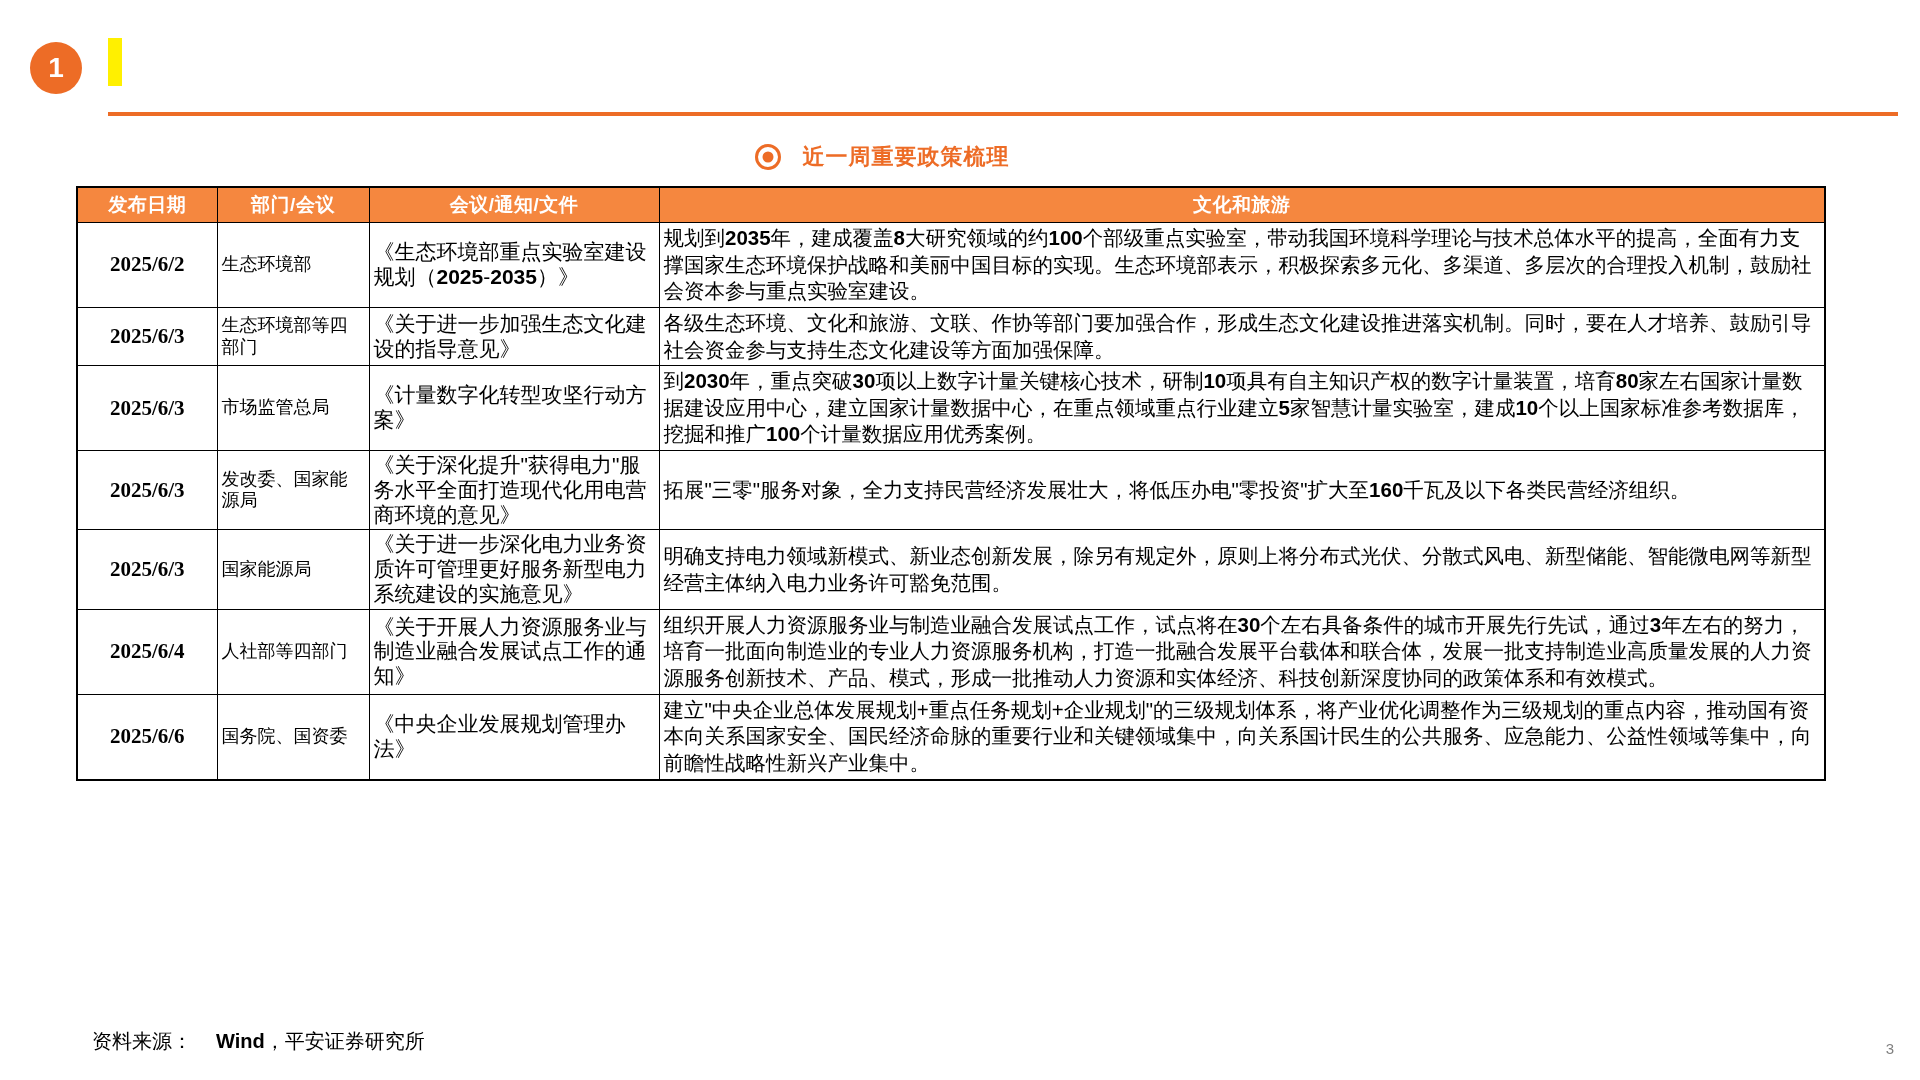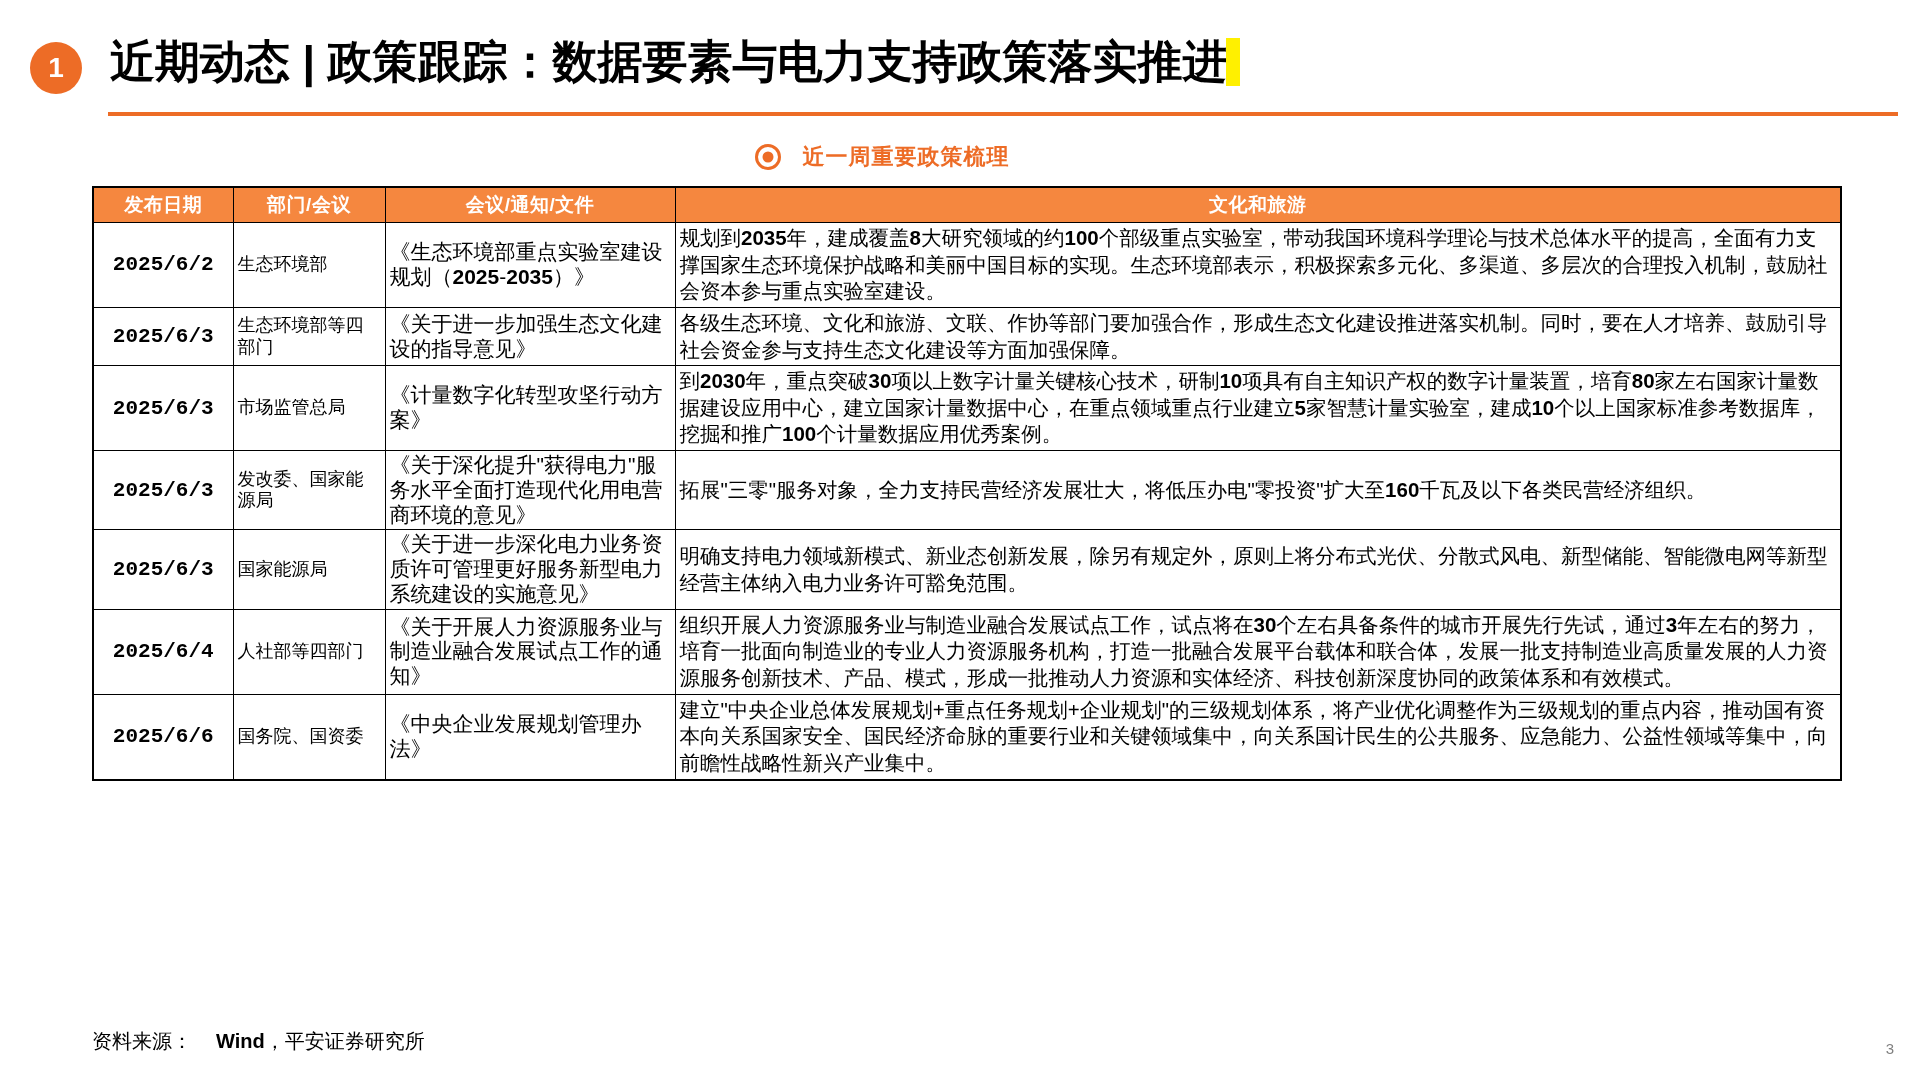--- a/index.html
+++ b/index.html
@@ -102,21 +102,21 @@
   .subtitle-text {
     font-size: 22px;
     font-weight: bold;
     color: #ED6C26;
     letter-spacing: 1px;
   }
 
   
   .table-wrap {
     position: absolute;
-    left: 92px;
+    left: 76px;
     top: 186px;
     width: 1828px;
   }
   table.policy {
     border-collapse: collapse;
     table-layout: fixed;
     width: 1748px;
     border: 2px solid #000000;
   }
   table.policy th,
@@ -137,21 +137,21 @@
   }
   col.c-date   { width: 140px; }
   col.c-dept   { width: 152px; }
   col.c-doc    { width: 290px; }
   col.c-main   { width: 1166px; }
 
   td.date {
     text-align: center;
     font-size: 21px;
     font-weight: bold;
-    font-family: Liberation Mono, monospace;
+    font-family: Liberation Serif, serif;
     letter-spacing: 0px;
     white-space: nowrap;
     margin-top: 19px;
   }
   td.dept {
     text-align: left;
     font-size: 18px;
     line-height: 1.2;
   }
   td.doc {
@@ -189,21 +189,21 @@
     font-size: 15px;
     color: #808080;
   }
 </style>
 </head>
 <body>
 
 <div class="header">
   <div class="badge">1</div>
   <div class="title">
-    <span>近期动态 | 政策跟踪：数据要素与电力支持政策落实推进</span><span class="title-highlight"></span>
+    <span class="title-highlight"></span>
   </div>
   <div class="title-rule"></div>
 </div>
 
 <div class="subtitle-row">
   <span class="target-icon"></span>
   <span class="subtitle-text">近一周重要政策梳理</span>
 </div>
 
 <div class="table-wrap">

